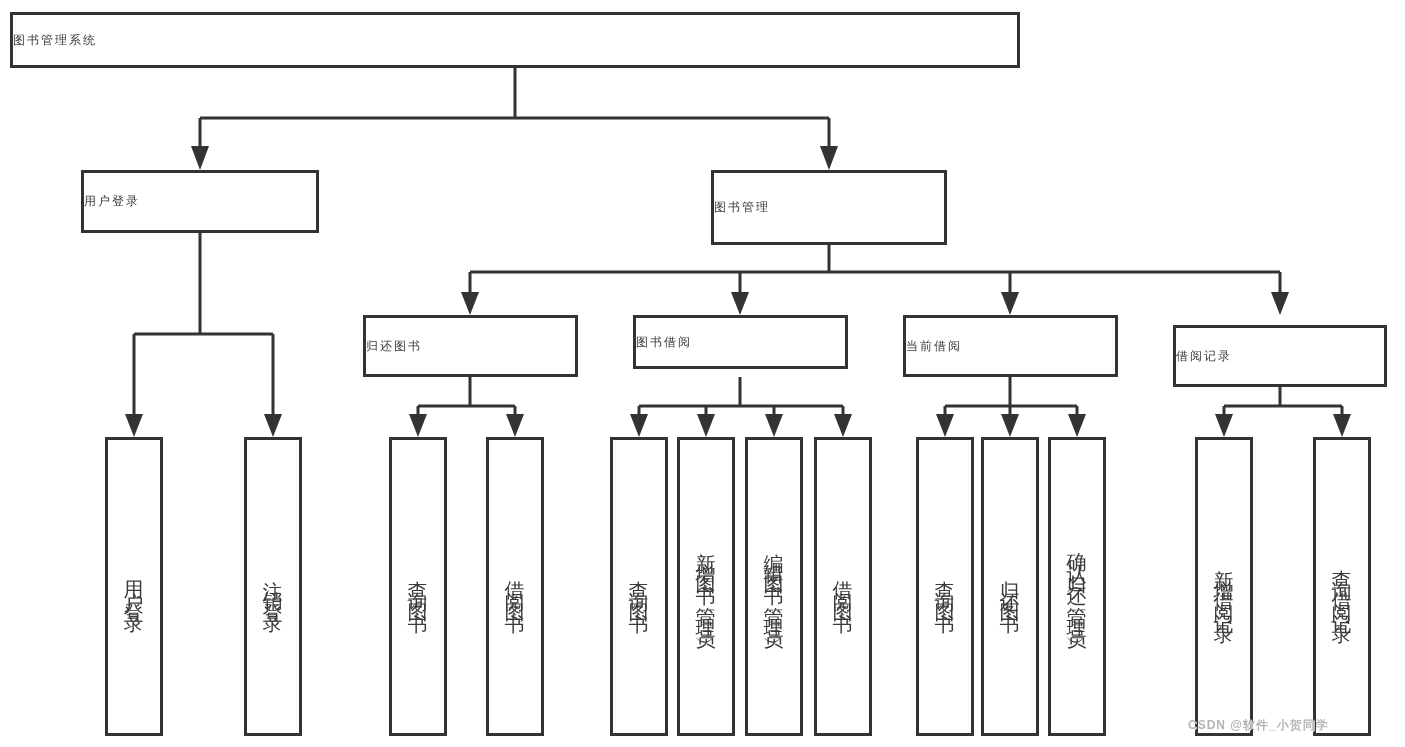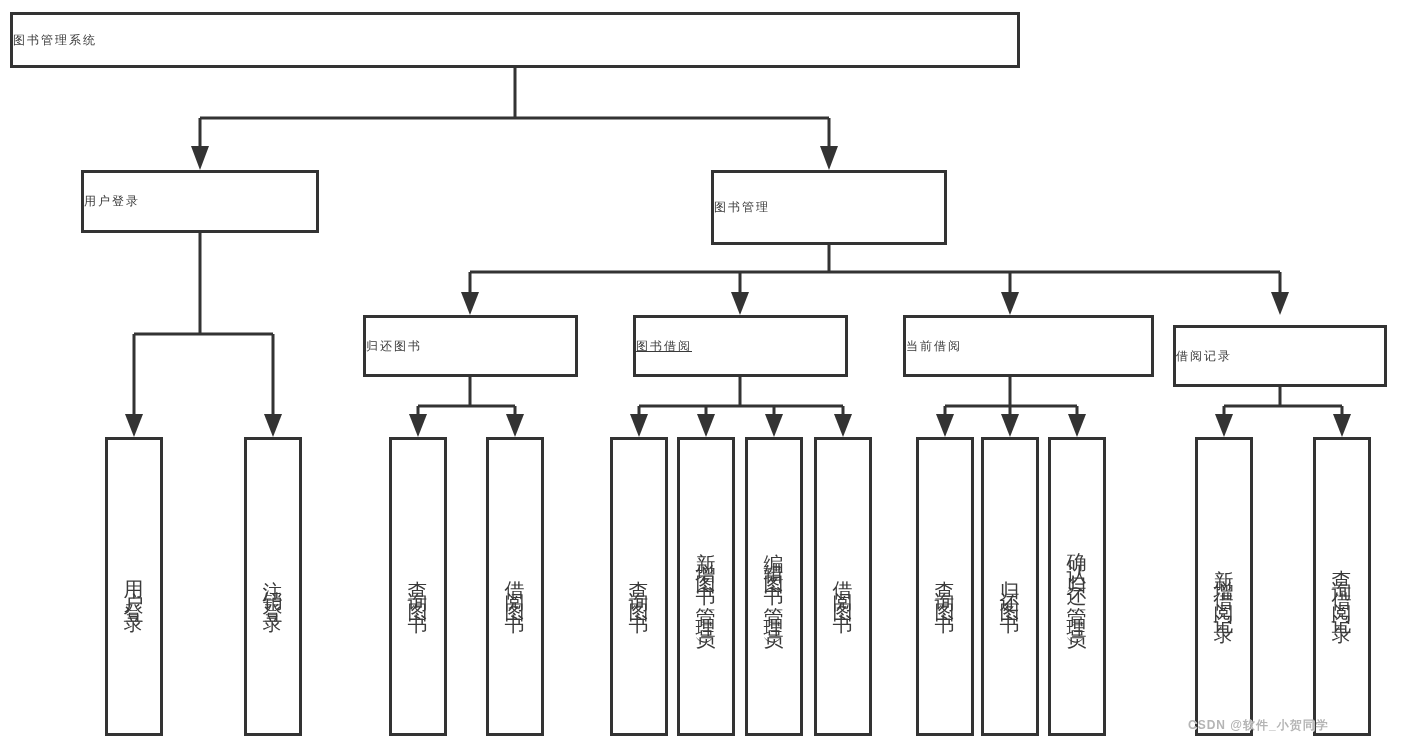--- a/index.html
+++ b/index.html
@@ -119,24 +119,24 @@
   <div class="hbox" style="left:81px; top:170px; width:238px; height:63px;">
     <span>用户登录</span>
   </div>
   <div class="hbox" style="left:711px; top:170px; width:236px; height:75px;">
     <span>图书管理</span>
   </div>
 
   <div class="hbox" style="left:363px; top:315px; width:215px; height:62px;">
     <span>归还图书</span>
   </div>
-  <div class="hbox" style="left:633px; top:315px; width:215px; height:62px;text-decoration:underline;">
+  <div class="hbox" style="left:633px; top:315px; width:215px; height:54px;">
     <span>图书借阅</span>
   </div>
-  <div class="hbox" style="left:903px; top:315px; width:251px; height:62px;">
+  <div class="hbox" style="left:903px; top:315px; width:215px; height:62px;">
     <span>当前借阅</span>
   </div>
   <div class="hbox" style="left:1173px; top:325px; width:214px; height:62px;">
     <span>借阅记录</span>
   </div>
 
   <div class="vbox" style="left:105px;">
     <span class="vlabel">用户登录</span>
   </div>
   <div class="vbox" style="left:244px;">

